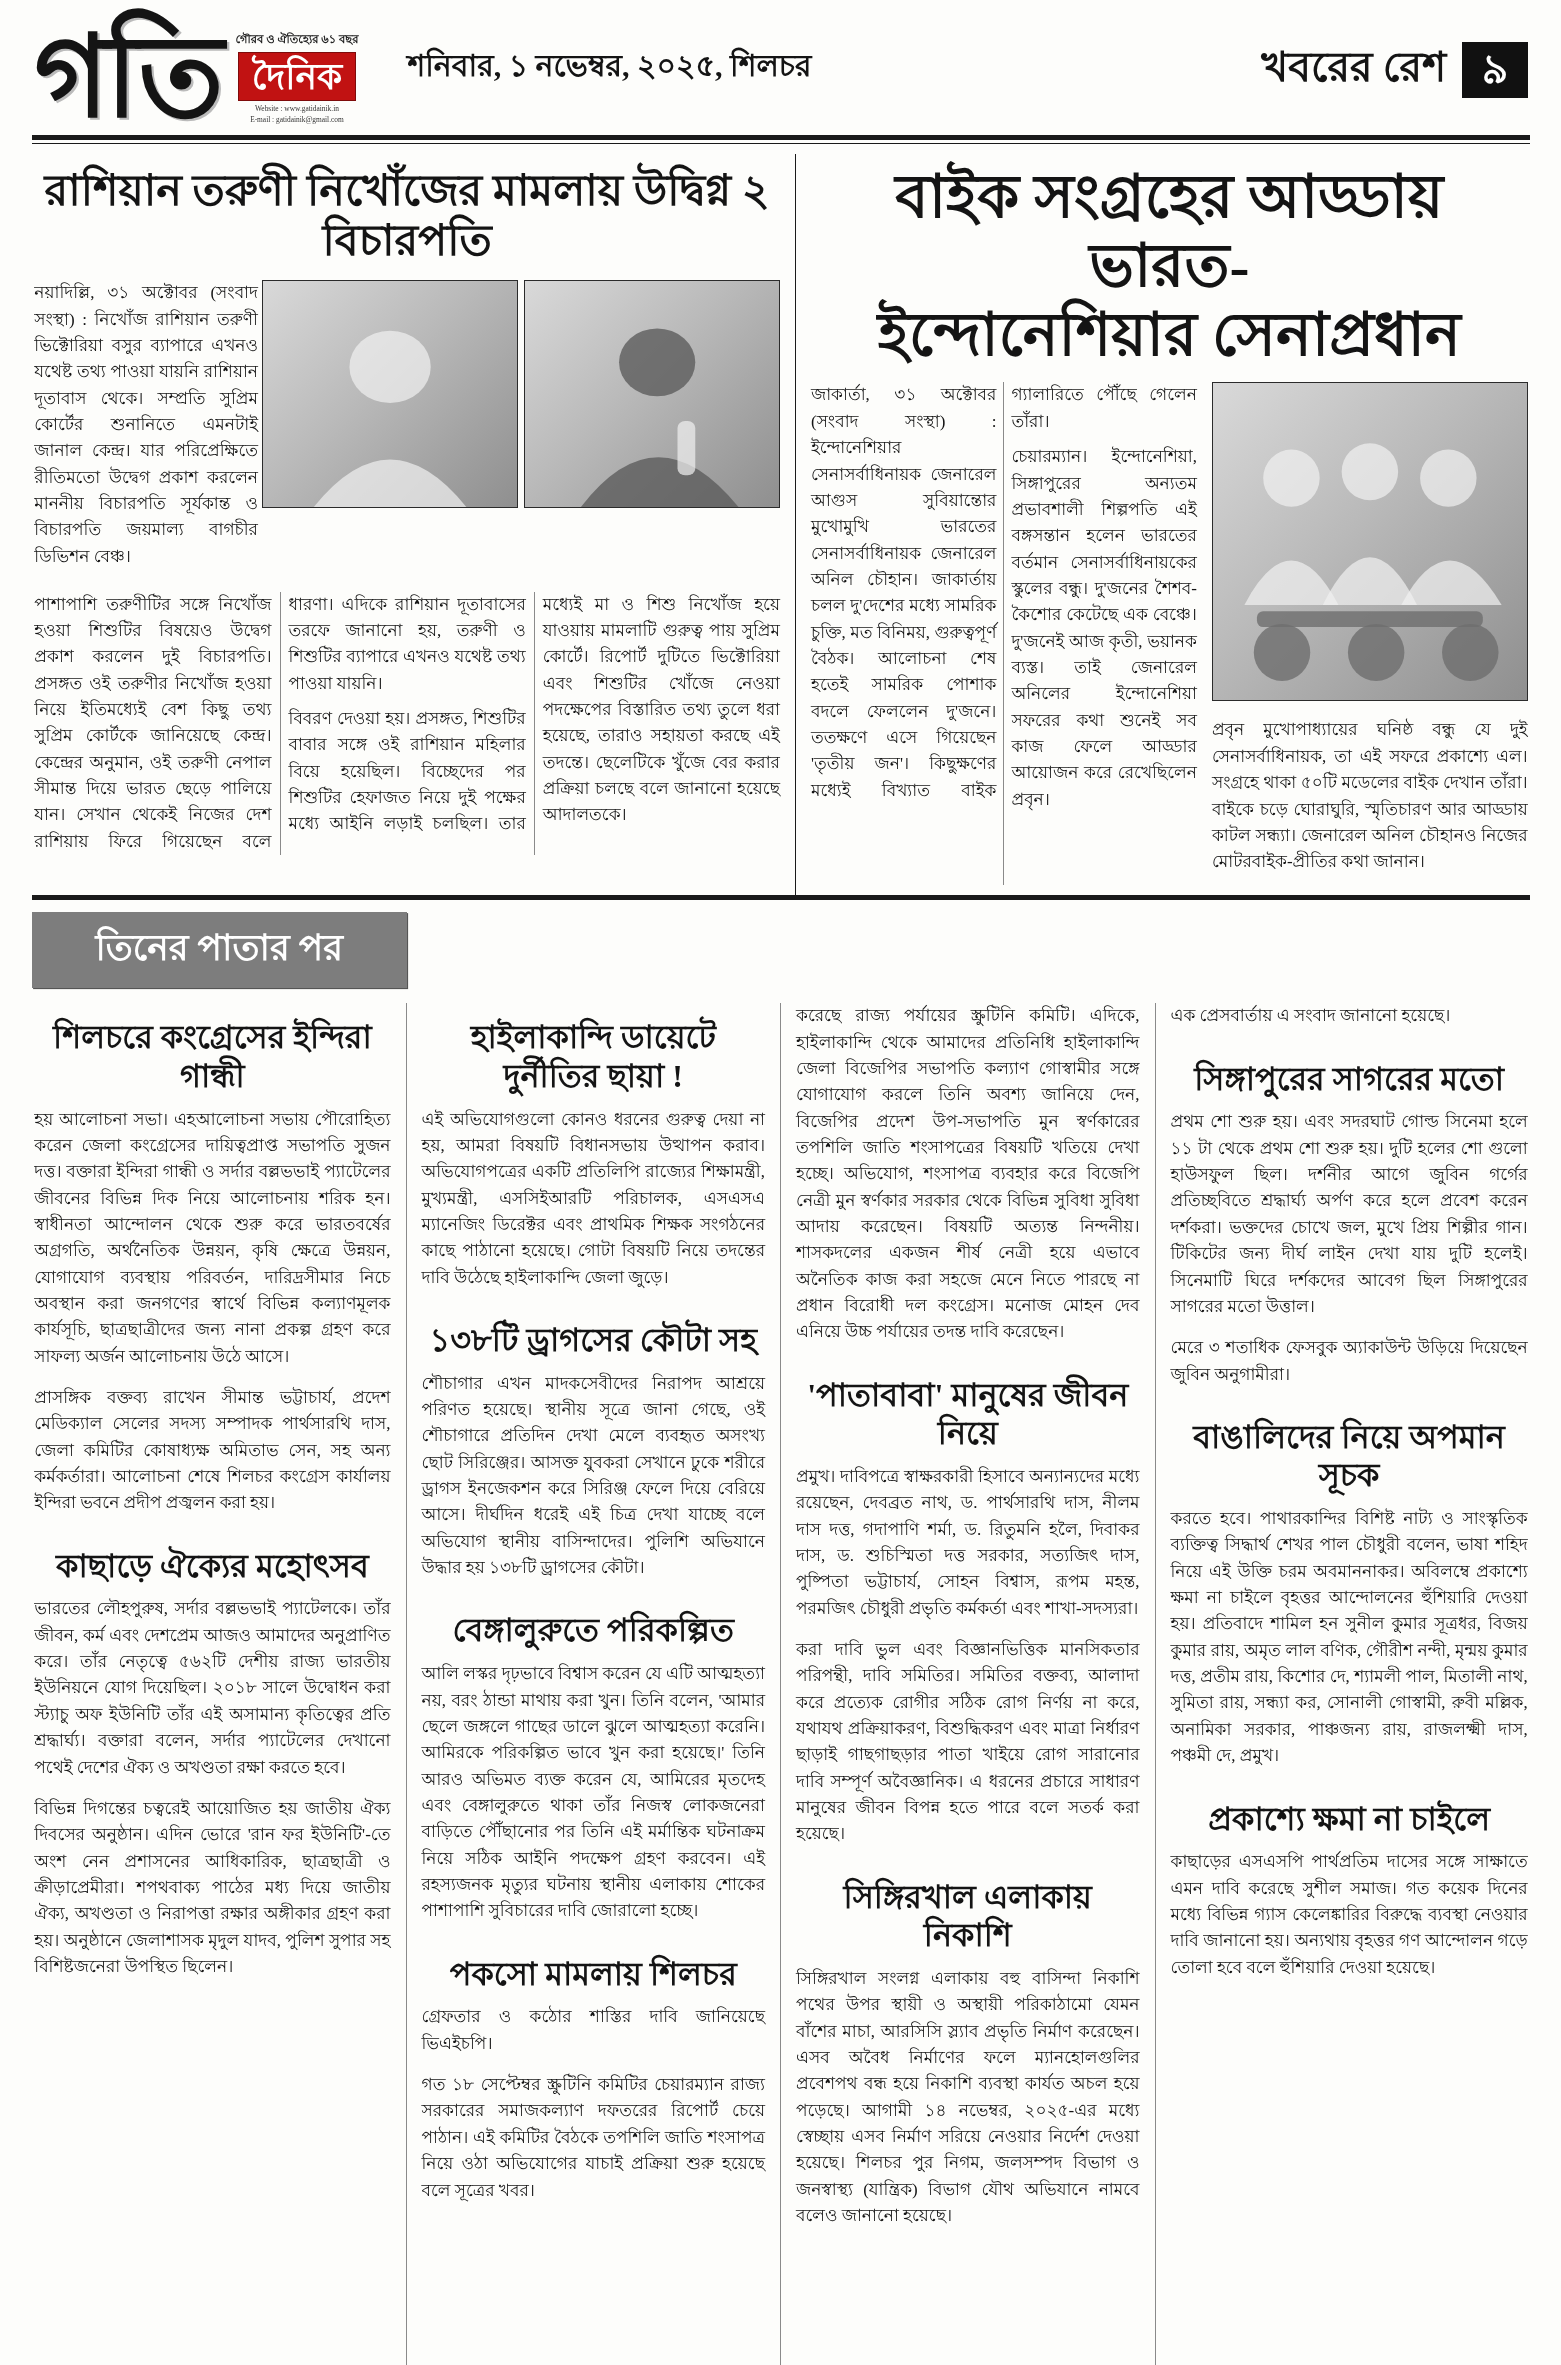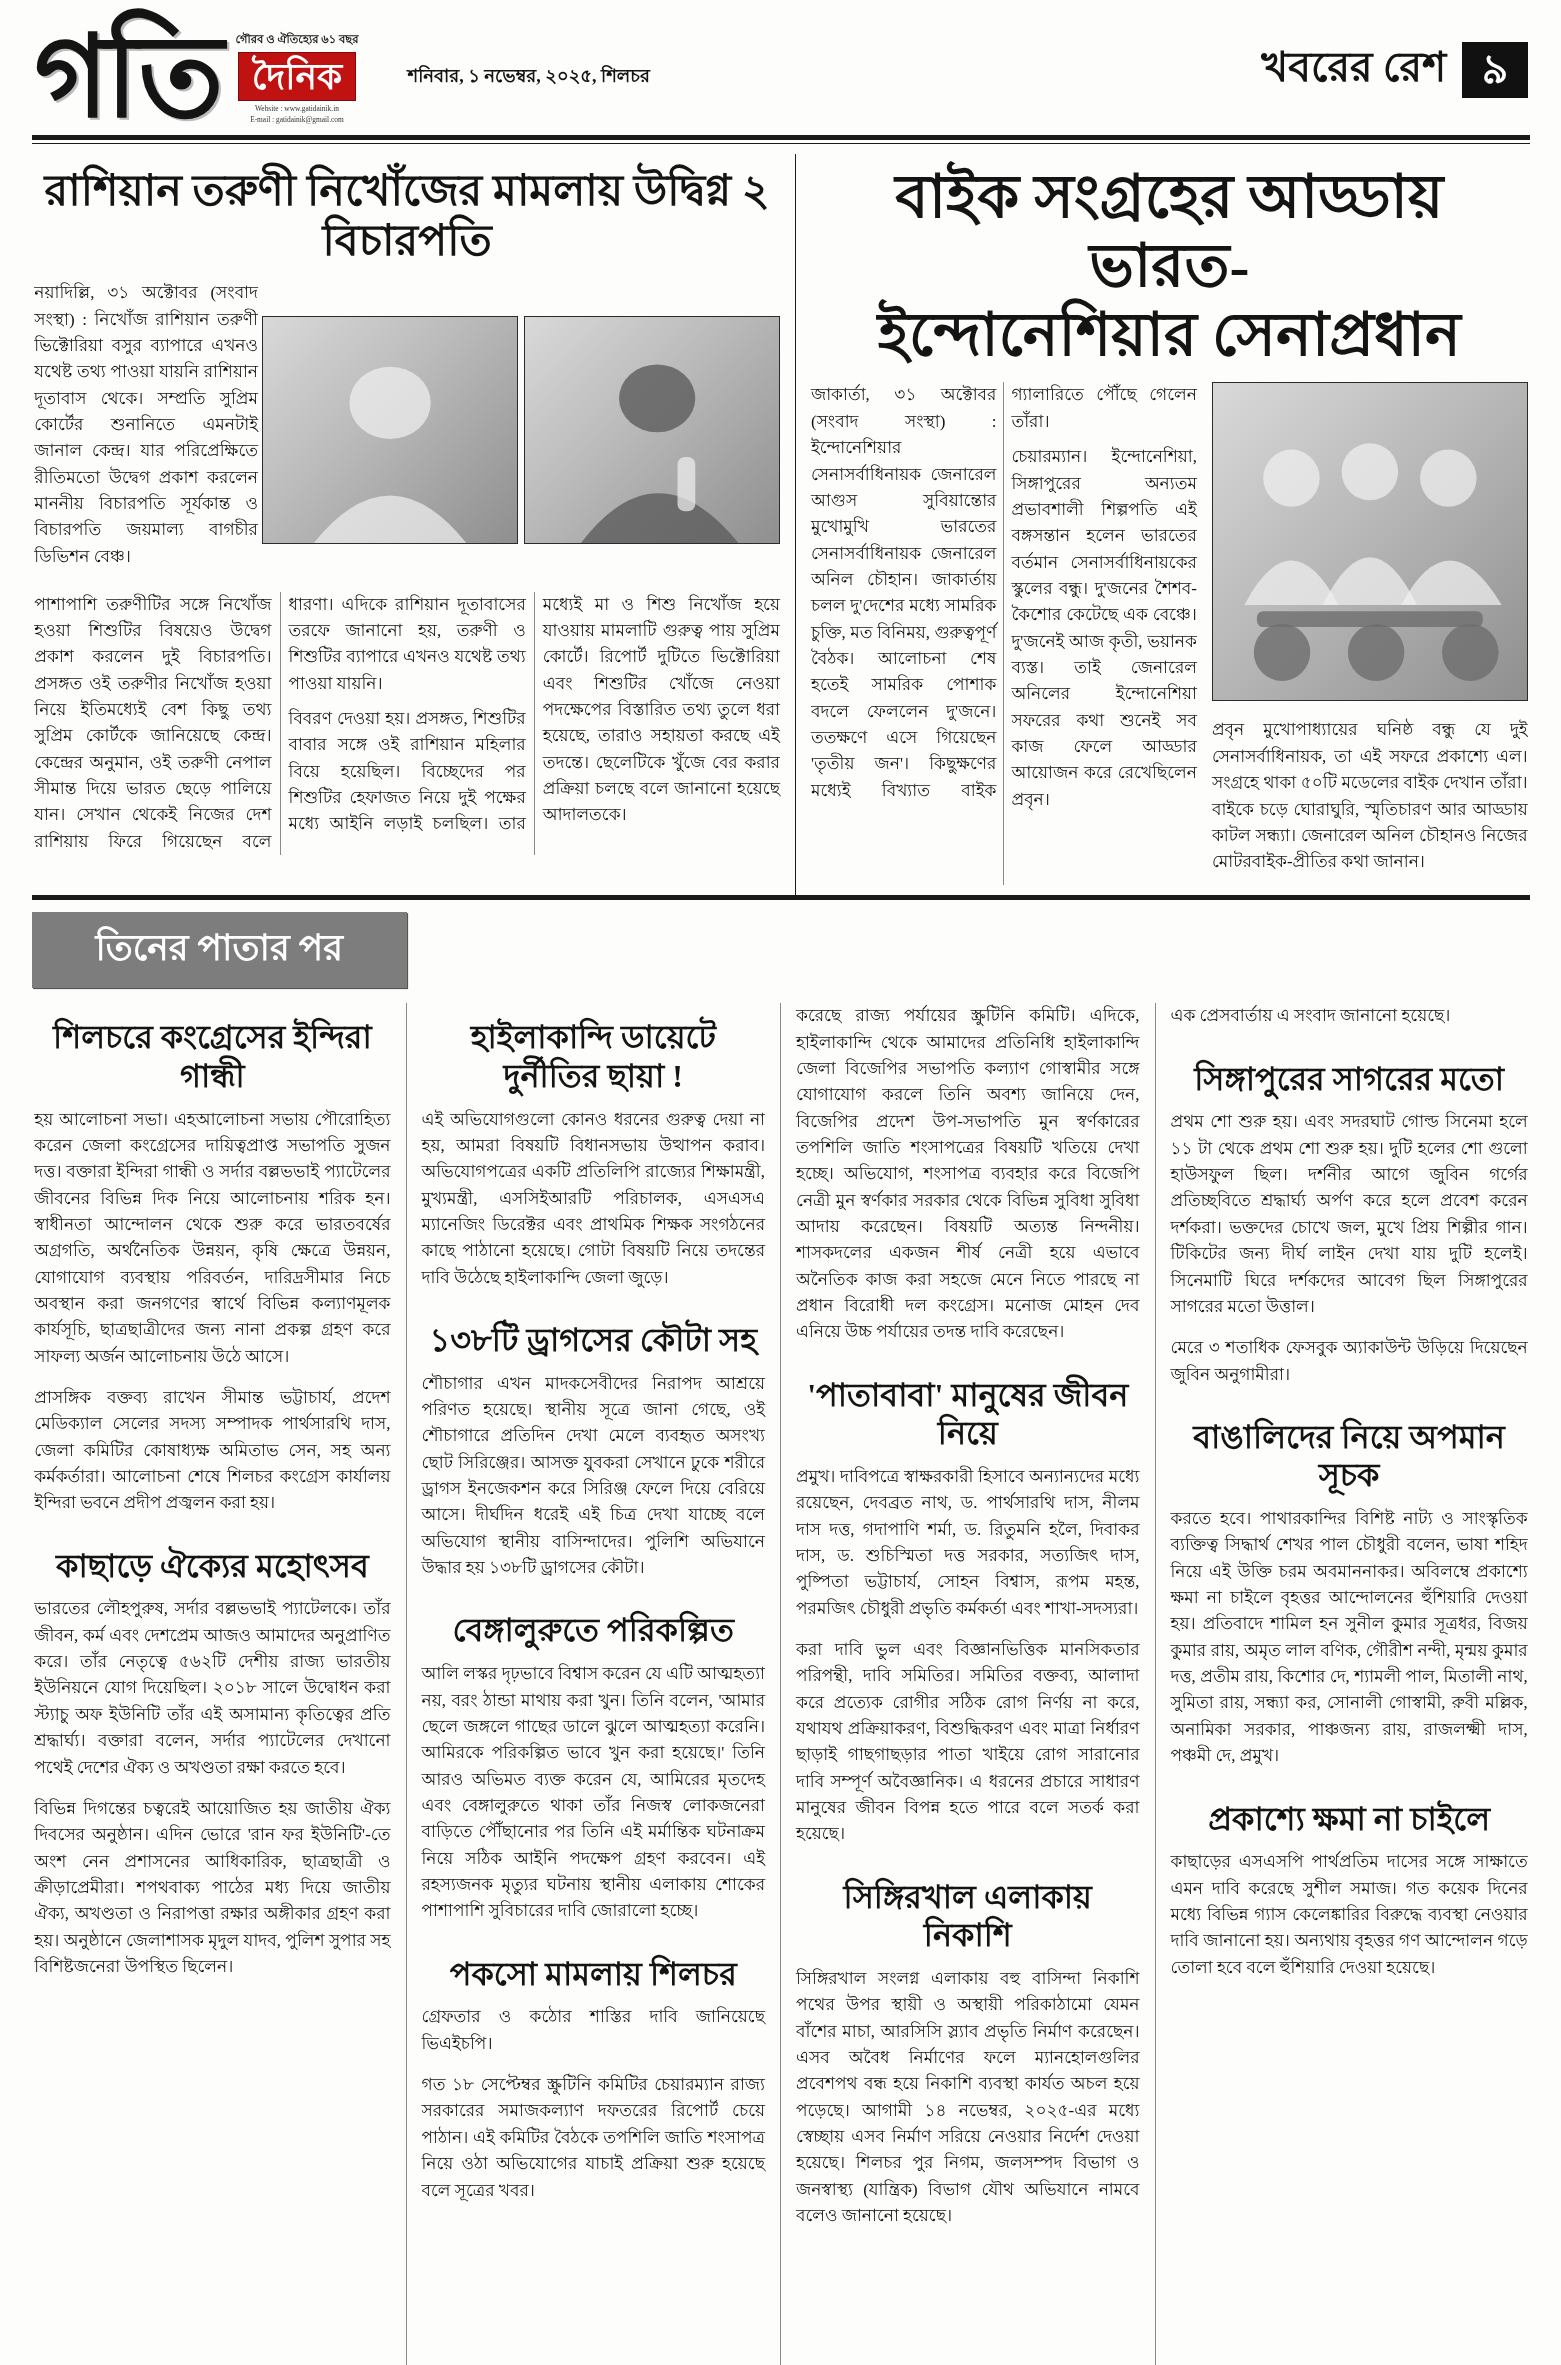--- a/index.html
+++ b/index.html
@@ -16,35 +16,35 @@
     padding:10.3px 32px 23px 32px;position:relative;overflow:hidden;
   }
   
   .mast{display:flex;align-items:flex-end;justify-content:space-between;height:125px;padding:4.6px 2.3px 8px 2.3px;}
   .mast-left{display:flex;align-items:flex-end;gap:15px;}
   .logo-gati{font-size:114px;line-height:0.85;font-weight:bold;letter-spacing:-3.4px;text-shadow:2.3px 2.3px 0 #bbb;}
   .brand-stack{display:flex;flex-direction:column;align-items:center;gap:2.3px;padding-bottom:3.4px;}
   .brand-tagline{font-size:11.4px;font-weight:bold;color:#222;}
   .brand-badge{background:#c11212;color:#fff;font-weight:bold;font-size:36px;line-height:1.0;padding:5.7px 12.5px;border:1.7px solid #7e0b0b;}
   .brand-small{font-size:7.4px;color:#333;}
-  .dateline{font-size:18px;font-weight:bold;padding:0 0 34px 34px;}
+  .dateline{font-size:30px;font-weight:bold;padding:0 0 34px 34px;}
   .mast-right{display:flex;align-items:center;gap:16px;padding-bottom:23px;}
   .section-title{font-size:41px;font-weight:bold;}
   .pageno{background:#111;color:#fff;font-size:41px;font-weight:bold;padding:5.7px 19.4px;line-height:1.1;}
   .mast-rule{border:0;border-top:5.7px solid var(--rule);margin:0 0 2.3px 0;}
   .mast-rule2{border:0;border-top:1.7px solid var(--rule);margin:0 0 10.3px 0;}
   
   .topband{display:flex;min-height:558px;border-bottom:5.7px solid var(--rule);}
   .story-left{width:51%;padding:5.7px 15px 10.3px 2.3px;border-right:1.7px solid var(--rule);}
   .story-right{width:49%;padding:5.7px 2.3px 10.3px 15px;}
   .headline{font-weight:bold;text-align:center;line-height:1.15;}
   .headline.h-left{font-size:43px;padding:6.8px 0 15px 0;}
   .headline.h-right{font-size:60px;padding:3.4px 0 12.5px 0;}
   .btxt{font-size:17px;line-height:1.55;text-align:justify;text-justify:inter-word;margin-bottom:9px;}
-  .la-top{display:flex;gap:4px;align-items:center;}
+  .la-top{display:flex;gap:4px;}
   .la-coltext{width:30%;}
   .photo{background:linear-gradient(135deg,#d9d9d9 0%,#b9b9b9 45%,#8f8f8f 100%);border:1.7px solid #2b2b2b;position:relative;overflow:hidden;}
   .photo svg{position:absolute;inset:0;width:100%;height:100%;}
   .la-photos{display:flex;flex:1;gap:5.7px;}
   .la-photos .photo{flex:1;height:228px;}
   .la-bottom{margin-top:12.5px;column-count:3;column-gap:17px;column-rule:0.6px solid var(--softrule);}
   .ra-body{display:flex;gap:15px;}
   .ra-left{width:55%;column-count:2;column-gap:15px;column-rule:0.6px solid var(--softrule);}
   .ra-right{width:45%;display:flex;flex-direction:column;gap:16px;}
   .ra-right .photo{height:319px;}

